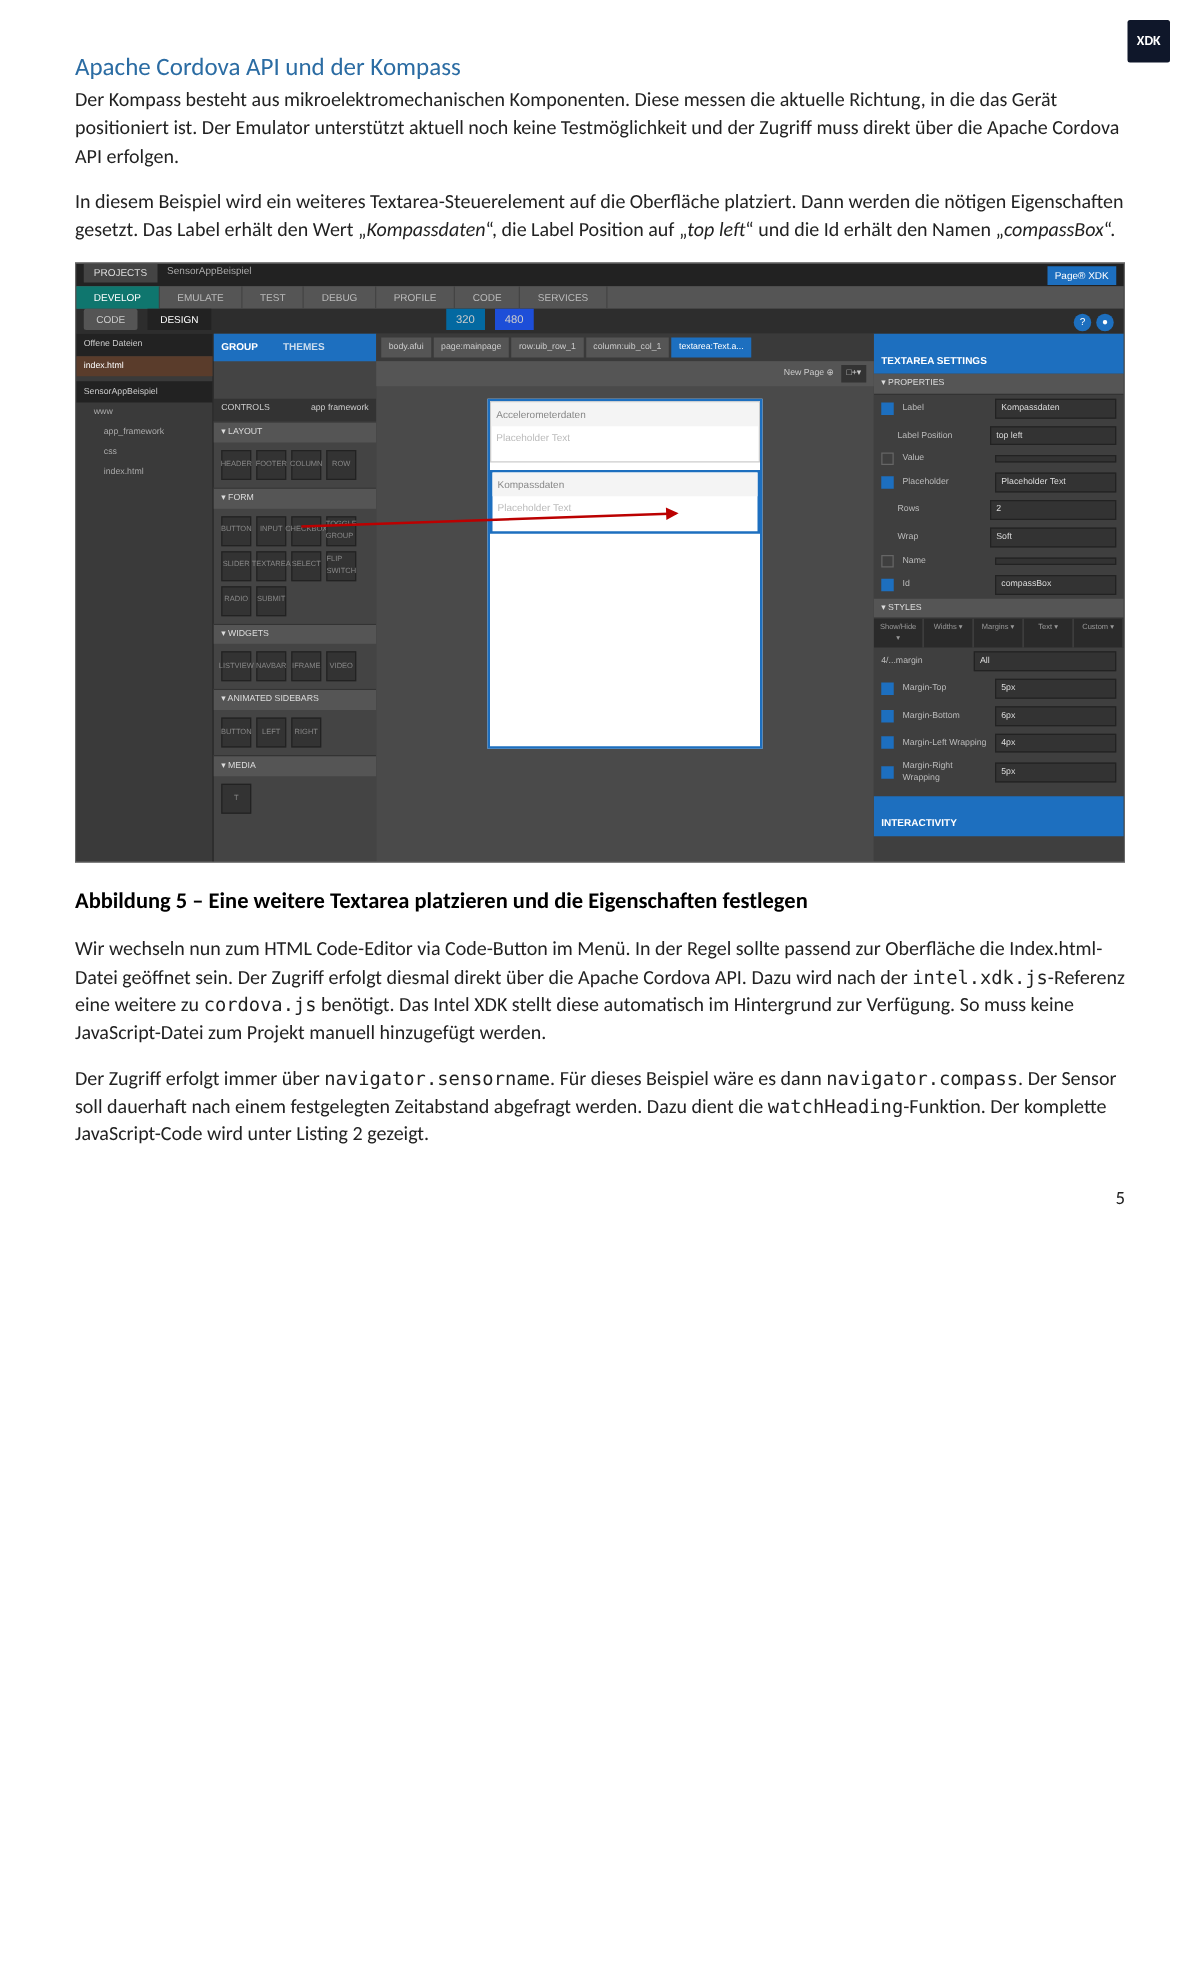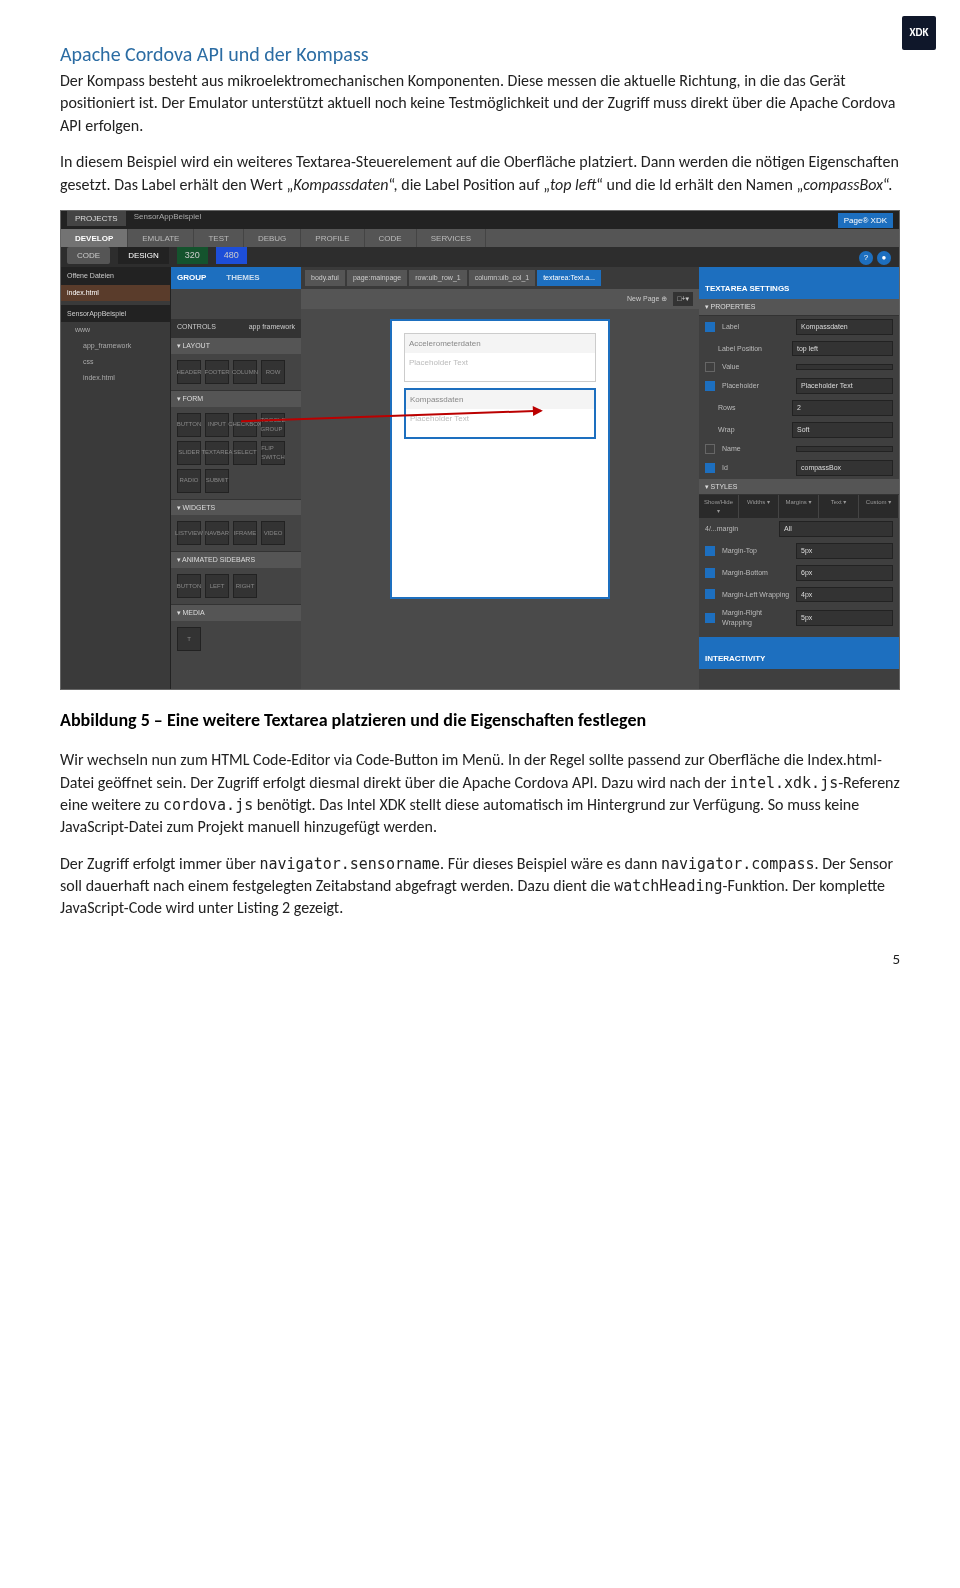--- a/index.html
+++ b/index.html
@@ -13,21 +13,21 @@
 .caption{font-size:18px;font-weight:700;margin:8px 0 16px 0;color:#000}
 .page-num{position:absolute;bottom:24px;right:60px;font-size:15px;color:#222}
 
 .shot{width:840px;height:480px;background:#3b3b3b;border:1px solid #666;font-family:Arial,sans-serif;font-size:9px;color:#ccc;position:relative;overflow:hidden}
 .top1{height:18px;background:#222;display:flex;align-items:flex-start;padding:0 6px}
 .top1 .lbl{background:#444;padding:2px 8px;color:#ddd;font-size:8px}
 .top1 .apptitle{margin-left:8px;color:#aaa;font-size:8px}
 .top1 .brand{position:absolute;right:6px;top:2px;color:#fff;background:#1d6fbf;padding:2px 6px;font-size:8px}
 .top2{height:18px;background:#555;display:flex}
 .tab2{padding:4px 14px;font-size:8px;color:#bbb;border-right:1px solid #444}
-.tab2.active{background:#737373;color:#fff;font-weight:bold}
+.tab2.active{background:#0f766e;color:#fff;font-weight:normal}
 .top3{height:20px;background:#2d2d2d;display:flex;align-items:flex-start;padding:0 6px;gap:8px}
 .tab3{padding:3px 10px;font-size:8px;color:#ccc}
 .tab3.code{background:#555;border-radius:2px}
 .tab3.design{background:#222;color:#fff}
 .help{position:absolute;right:8px;top:40px;display:flex;gap:4px}
 .help span{width:14px;height:14px;border-radius:50%;background:#1d6fbf;color:#fff;display:inline-flex;align-items:center;justify-content:center;font-size:8px}
 .body{display:flex;height:424px}
 .col-files{width:110px;background:#3a3a3a;border-right:1px solid #222}
 .col-files .hd{background:#222;padding:4px 6px;font-size:7px}
 .col-files .item{padding:3px 6px;font-size:7px;color:#aaa}
@@ -37,21 +37,21 @@
 .col-ctrl .bar{height:22px;background:#1d6fbf;color:#fff;display:flex;align-items:center;padding:0 6px;font-size:8px;font-weight:bold}
 .col-ctrl .bar2{height:18px;background:#333;padding:3px 6px;font-size:7px;display:flex;justify-content:space-between}
 .col-ctrl .sec{background:#555;padding:3px 6px;font-size:7px;color:#ddd;border-top:1px solid #333}
 .col-ctrl .grid{display:flex;flex-wrap:wrap;gap:4px;padding:6px}
 .col-ctrl .cell{width:24px;height:24px;background:#333;border:1px solid #222;display:flex;align-items:center;justify-content:center;font-size:6px;color:#888;flex-direction:column}
 .col-canvas{flex:1;background:#4a4a4a;position:relative}
 .bc-row{height:22px;background:#3a3a3a;display:flex;align-items:center;padding:0 4px;gap:2px}
 .bc{background:#555;padding:3px 6px;font-size:7px;color:#ccc}
 .bc.active{background:#1d6fbf;color:#fff}
 .page-top{height:20px;background:#555;display:flex;justify-content:flex-end;align-items:center;padding:0 6px;gap:6px;font-size:7px}
-.device{width:220px;margin:10px auto;background:#fff;border:2px solid #1d6fbf;height:280px;padding:12px}
+.device{width:220px;margin:10px auto;background:#fff;border:2px solid #1d6fbf;height:280px;padding:0}
 .ta-block{border:1px solid #ccc;margin-bottom:6px}
 .ta-hdr{background:#f4f4f4;color:#888;font-size:8px;padding:4px}
 .ta-body{height:28px;color:#bbb;font-size:8px;padding:4px}
 .ta-sel{border:2px solid #1d6fbf}
 .arrow{position:absolute;top:148px;left:-60px;width:300px;height:2px;background:#b00;transform:rotate(-2deg)}
 .arrow::after{content:'';position:absolute;right:-2px;top:-4px;border-left:10px solid #b00;border-top:5px solid transparent;border-bottom:5px solid transparent}
 .col-props{width:200px;background:#3f3f3f}
 .props-hd{height:22px;background:#1d6fbf;color:#fff;padding:16px 6px;font-size:8px;font-weight:bold}
 .props-sec{background:#555;padding:3px 6px;font-size:7px;color:#ddd;border-bottom:1px solid #333}
 .prow{display:flex;align-items:center;padding:3px 6px;gap:4px;font-size:7px}
@@ -86,21 +86,21 @@
   <span class="tab2">EMULATE</span>
   <span class="tab2">TEST</span>
   <span class="tab2">DEBUG</span>
   <span class="tab2">PROFILE</span>
   <span class="tab2">CODE</span>
   <span class="tab2">SERVICES</span>
 </div>
 <div class="top3">
   <span class="tab3 code">CODE</span>
   <span class="tab3 design">DESIGN</span>
-  <span style="background:#14532d;padding:2px 8px">320</span>
+  <span style="margin-left:180px;background:#0369a1;padding:2px 8px">320</span>
   <span style="background:#1d4ed8;padding:2px 8px">480</span>
   <div class="help">
           <span>?</span>
           <span>●</span>
         </div>
 </div>
 
 <div class="body">
 <div class="col-files">
   <div class="hd">Offene Dateien</div>

